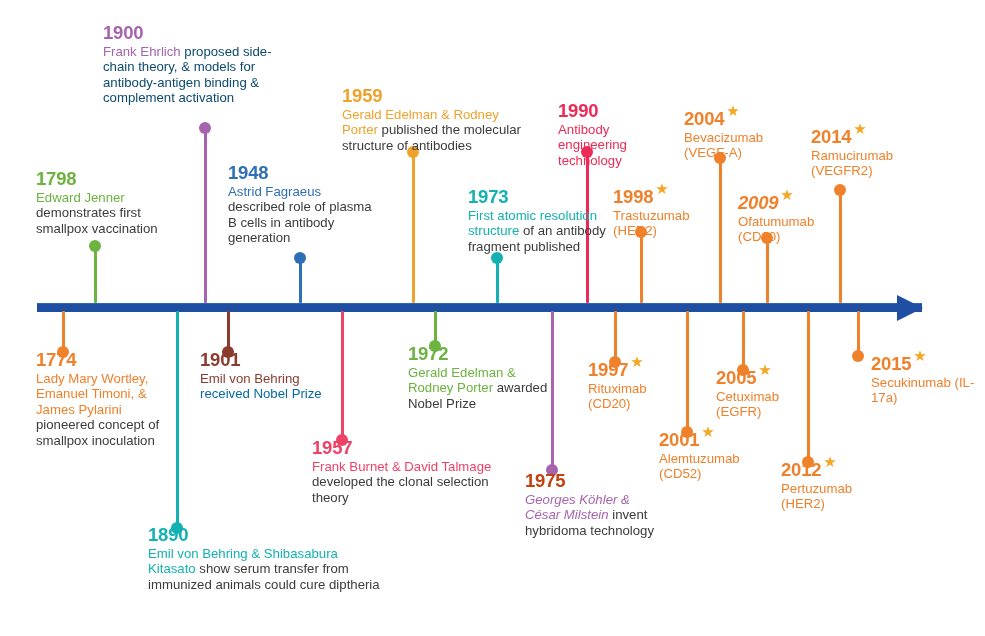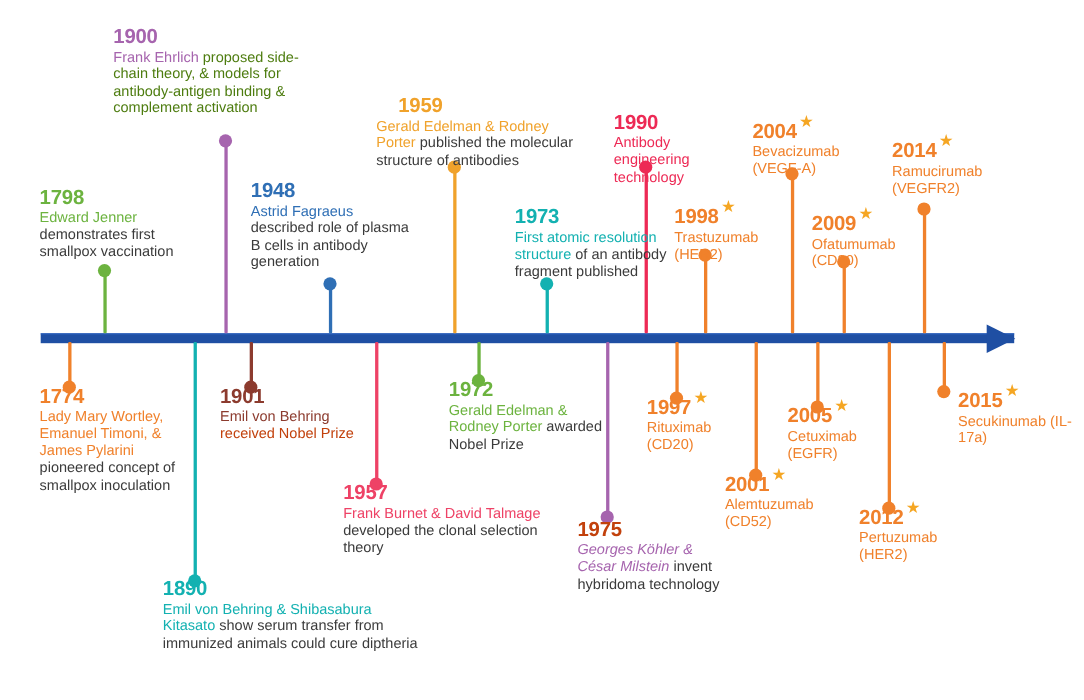--- a/index.html
+++ b/index.html
@@ -136,36 +136,36 @@
       <div class="evt above" style="left: 36px; top: 168px; width: 152px;">
         <span class="yr" style="color: rgb(108, 179, 63);">1798</span>
         <span class="body"><span class="hl" style="color: rgb(108, 179, 63);">Edward Jenner</span><span style="color: rgb(59, 59, 59);"> demonstrates first smallpox vaccination</span></span>
       </div>
       <div class="evt below" style="left: 148px; top: 524px; width: 232px;">
         <span class="yr" style="color: rgb(19, 177, 177);">1890</span>
         <span class="body"><span class="hl" style="color: rgb(19, 177, 177);">Emil von Behring &amp; Shibasabura Kitasato</span><span style="color: rgb(59, 59, 59);"> show serum transfer from immunized animals could cure diptheria</span></span>
       </div>
       <div class="evt above" style="left: 103px; top: 22px; width: 190px;">
         <span class="yr" style="color: rgb(166, 100, 174);">1900</span>
-        <span class="body"><span class="hl" style="color: rgb(166, 100, 174);">Frank Ehrlich</span><span style="color: #4d7c0f;"> proposed side-chain theory, &amp; models for antibody-antigen binding &amp; complement activation</span></span>
+        <span class="body"><span class="hl" style="color: rgb(166, 100, 174);">Frank Ehrlich</span><span style="color: #0c4a6e;"> proposed side-chain theory, &amp; models for antibody-antigen binding &amp; complement activation</span></span>
       </div>
       <div class="evt below" style="left: 200px; top: 349px; width: 128px;">
         <span class="yr" style="color: rgb(140, 59, 46);">1901</span>
-        <span class="body"><span class="hl" style="color: rgb(140, 59, 46);">Emil von Behring</span><span style="color: #c2410c;"> received Nobel Prize</span></span>
+        <span class="body"><span class="hl" style="color: rgb(140, 59, 46);">Emil von Behring</span><span style="color: #0369a1;"> received Nobel Prize</span></span>
       </div>
       <div class="evt above" style="left: 228px; top: 162px; width: 150px;">
         <span class="yr" style="color: rgb(47, 111, 181);">1948</span>
         <span class="body"><span class="hl" style="color: rgb(47, 111, 181);">Astrid Fagraeus</span><span style="color: rgb(59, 59, 59);"> described role of plasma B cells in antibody generation</span></span>
       </div>
       <div class="evt below" style="left: 312px; top: 437px; width: 180px;">
         <span class="yr" style="color: rgb(238, 66, 102);">1957</span>
         <span class="body"><span class="hl" style="color: rgb(238, 66, 102);">Frank Burnet &amp; David Talmage</span><span style="color: rgb(59, 59, 59);"> developed the clonal selection theory</span></span>
       </div>
       <div class="evt above" style="left: 342px; top: 85px; width: 182px;">
-        <span class="yr" style="color: rgb(240, 162, 43); margin-left: 20px;">1959</span>
+        <span class="yr" style="color: rgb(240, 162, 43);">1959</span>
         <span class="body"><span class="hl" style="color: rgb(240, 162, 43);">Gerald Edelman &amp; Rodney Porter</span><span style="color: rgb(59, 59, 59);"> published the molecular structure of antibodies</span></span>
       </div>
       <div class="evt below" style="left: 408px; top: 343px; width: 150px;">
         <span class="yr" style="color: rgb(108, 179, 63);">1972</span>
         <span class="body"><span class="hl" style="color: rgb(108, 179, 63);">Gerald Edelman &amp; Rodney Porter</span><span style="color: rgb(59, 59, 59);"> awarded Nobel Prize</span></span>
       </div>
       <div class="evt above" style="left: 468px; top: 186px; width: 160px;">
         <span class="yr" style="color: rgb(19, 177, 177);">1973</span>
         <span class="body"><span class="hl" style="color: rgb(19, 177, 177);">First atomic resolution structure</span><span style="color: rgb(59, 59, 59);"> of an antibody fragment published</span></span>
       </div>
@@ -191,21 +191,21 @@
       </div>
       <div class="evt above drug" style="left: 684px; top: 108px; width: 116px;">
         <span class="yr" style="color: rgb(240, 129, 43);">2004<span class="star" style="color: rgb(245, 166, 35);">★</span></span>
         <span class="body"><span class="hl" style="color: rgb(240, 129, 43);">Bevacizumab (VEGF-A)</span></span>
       </div>
       <div class="evt below drug" style="left: 716px; top: 367px; width: 108px;">
         <span class="yr" style="color: rgb(240, 129, 43);">2005<span class="star" style="color: rgb(245, 166, 35);">★</span></span>
         <span class="body"><span class="hl" style="color: rgb(240, 129, 43);">Cetuximab (EGFR)</span></span>
       </div>
       <div class="evt above drug" style="left: 738px; top: 192px; width: 110px;">
-        <span class="yr" style="color: rgb(240, 129, 43);">2009<span class="star" style="color: rgb(245, 166, 35);">★</span></span>
+        <span class="yr" style="color: rgb(240, 129, 43); font-style: italic;">2009<span class="star" style="color: rgb(245, 166, 35);">★</span></span>
         <span class="body"><span class="hl" style="color: rgb(240, 129, 43);">Ofatumumab (CD20)</span></span>
       </div>
       <div class="evt below drug" style="left: 781px; top: 459px; width: 108px;">
         <span class="yr" style="color: rgb(240, 129, 43);">2012<span class="star" style="color: rgb(245, 166, 35);">★</span></span>
         <span class="body"><span class="hl" style="color: rgb(240, 129, 43);">Pertuzumab (HER2)</span></span>
       </div>
       <div class="evt above drug" style="left: 811px; top: 126px; width: 116px;">
         <span class="yr" style="color: rgb(240, 129, 43);">2014<span class="star" style="color: rgb(245, 166, 35);">★</span></span>
         <span class="body"><span class="hl" style="color: rgb(240, 129, 43);">Ramucirumab (VEGFR2)</span></span>
       </div>

